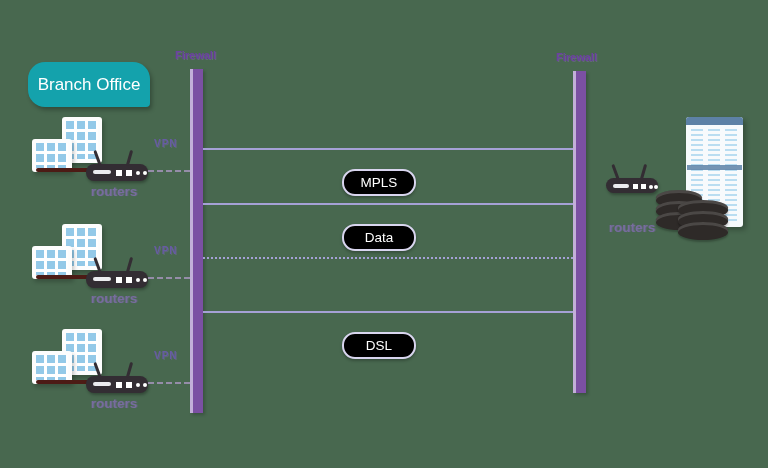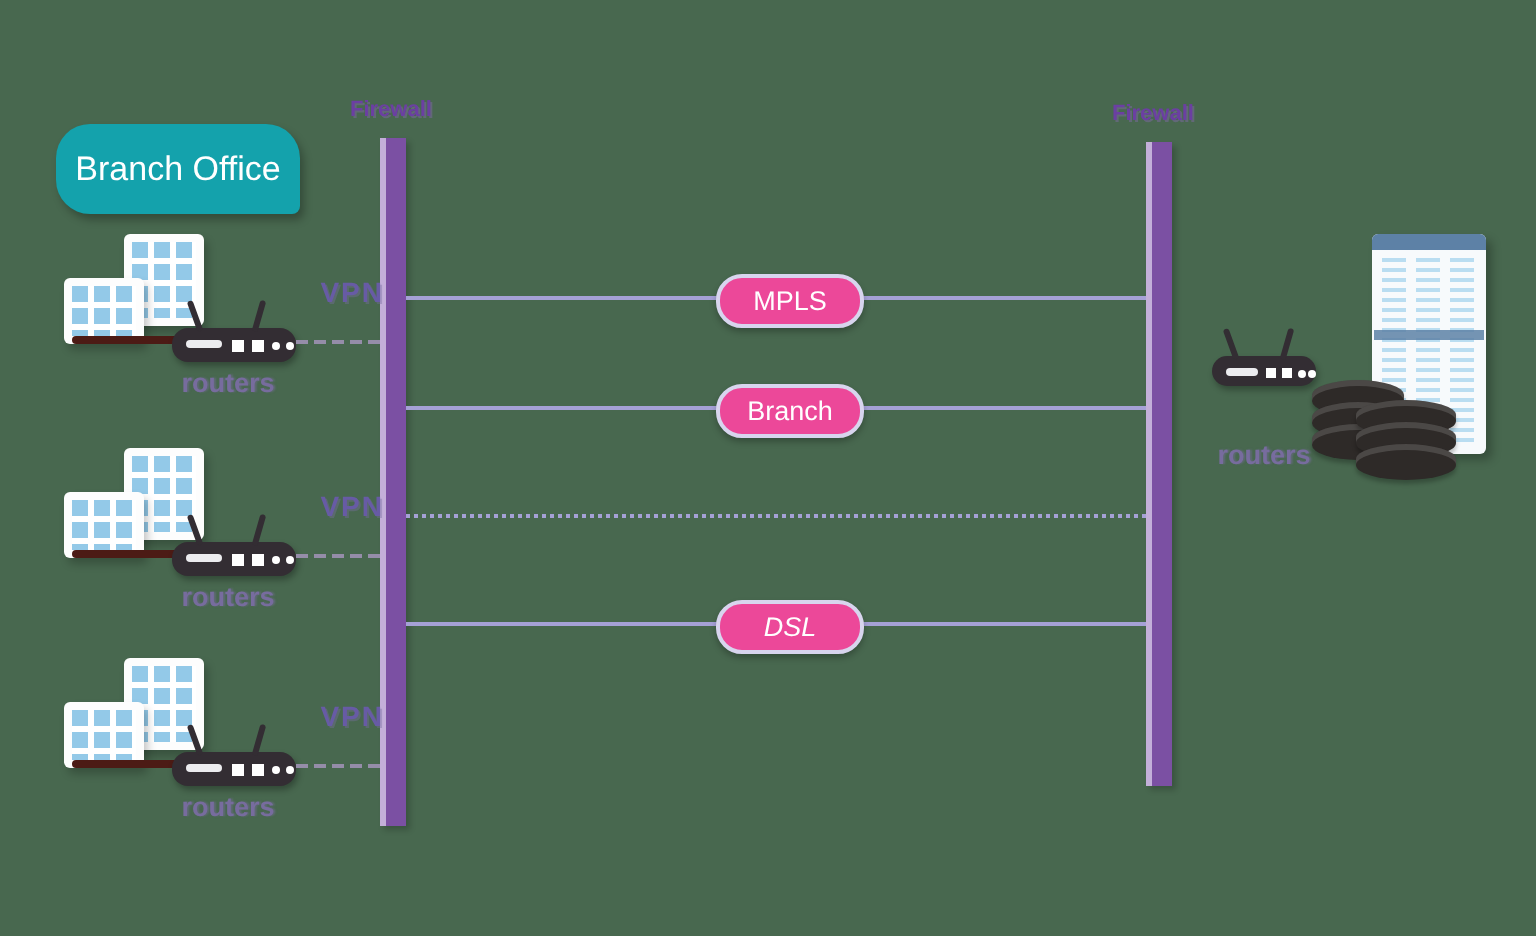--- a/index.html
+++ b/index.html
@@ -28,26 +28,27 @@
     background:linear-gradient(90deg,#C3AFD9 0 3px,#7B50A3 3px);
     box-shadow:2px 2px 3px rgba(0,0,0,0.2);
   }
   .fw-bar.left{left:190px;top:69px;height:344px;}
   .fw-bar.right{left:573px;top:71px;height:322px;}
   
   .link-line{position:absolute;left:203px;width:370px;height:0;border-top:2px solid #A5A1D6;}
   .link-line.dotted{border-top-style:dotted;}
   .ll-0{top:148px;} .ll-1{top:203px;} .ll-2{top:257px;} .ll-3{top:311px;}
   .pill{
-    position:absolute;left:358px;width:70px;height:23px;
-    background:#ec4899;border:2px solid #D8D5EE;border-radius:13px;
+    position:absolute;left:342px;width:70px;height:23px;
+    background:#000000;border:2px solid #D8D5EE;border-radius:13px;
     color:#fff;font-size:13.5px;display:flex;align-items:center;justify-content:center;
     box-shadow:0 2px 3px rgba(0,0,0,0.25);
-  }
-  .pl-0{top:137px;} .pl-1{top:192px;} .pl-2{top:246px;} .pl-3{top:300px;font-style:italic;}
+    margin-top:32px;
+  }
+  .pl-0{top:137px;} .pl-1{top:192px;} .pl-2{top:246px;} .pl-3{top:300px;}
   
   .group{position:absolute;left:28px;width:164px;height:86px;}
   .g1{top:116px;} .g2{top:223px;} .g3{top:328px;}
   .bldg{position:absolute;background:#fdfdfd;border-radius:3px;
         box-shadow:2px 3px 4px rgba(0,0,0,0.22);}
   .bldg.back{left:34px;top:1px;width:40px;height:46px;}
   .bldg.front{left:4px;top:23px;width:40px;height:33px;}
   .windows{position:absolute;left:4px;right:4px;top:4px;bottom:4px;
     background-image:
       repeating-linear-gradient(to right, transparent 0 8px, #fff 8px 11px),
@@ -58,22 +59,22 @@
   .group .router{left:58px;top:48px;width:62px;height:17px;}
   .ant{position:absolute;width:3px;height:16px;background:#332D33;border-radius:2px;top:-14px;}
   .ant.a1{left:10px;transform:rotate(-20deg);}
   .ant.a2{left:42px;transform:rotate(16deg);}
   .slot{position:absolute;left:7px;top:6px;width:18px;height:4px;background:#ECECEF;border-radius:2px;}
   .rdot{position:absolute;background:#fff;top:6px;}
   .rdot.s1{left:30px;width:6px;height:6px;}
   .rdot.s2{left:40px;width:6px;height:6px;}
   .rdot.c1{left:50px;width:4px;height:4px;border-radius:50%;top:7px;}
   .rdot.c2{left:57px;width:4px;height:4px;border-radius:50%;top:7px;}
-  .vpn{position:absolute;left:126px;top:22px;width:38px;font-size:14px;font-weight:bold;
-       color:#675BA5;letter-spacing:1px;text-shadow:1px 1px 0 rgba(120,110,160,0.4);text-align:right;}
+  .vpn{position:absolute;left:126px;top:22px;width:38px;font-size:10px;font-weight:bold;
+       color:#675BA5;letter-spacing:1px;text-shadow:1px 1px 0 rgba(120,110,160,0.4);}
   .dash{position:absolute;left:120px;top:54px;width:42px;height:0;border-top:2px dashed #958DA9;}
   .rlabel{position:absolute;left:36px;top:68px;width:100px;text-align:center;
           font-size:13.5px;font-weight:bold;color:#776C9E;
           text-shadow:1px 0 1px rgba(119,108,158,0.5);}
   
   .rack{position:absolute;left:686px;top:117px;width:57px;height:110px;
         background:#F7FAFC;border-radius:3px;box-shadow:3px 3px 5px rgba(0,0,0,0.25);}
   .rack-head{position:absolute;left:0;top:0;right:0;height:8px;background:#5D81A6;
              border-radius:3px 3px 0 0;}
   .rack-mid{position:absolute;left:1px;right:1px;top:48px;height:5px;background:#5D81A6;opacity:.85;}
@@ -109,21 +110,21 @@
   <div class="fw-bar left"></div>
   <div class="fw-label right">Firewall</div>
   <div class="fw-bar right"></div>
 
   <div class="link-line ll-0"></div>
   <div class="link-line ll-1"></div>
   <div class="link-line dotted ll-2"></div>
   <div class="link-line ll-3"></div>
 
   <div class="pill pl-0">MPLS</div>
-  <div class="pill pl-1">Branch</div>
+  <div class="pill pl-1">Data</div>
   <div class="pill pl-3">DSL</div>
 
   <div class="group g1">
     <div class="bldg back">
         <div class="windows"></div>
       </div>
     <div class="bldg front">
         <div class="windows"></div>
       </div>
     <div class="base"></div>

